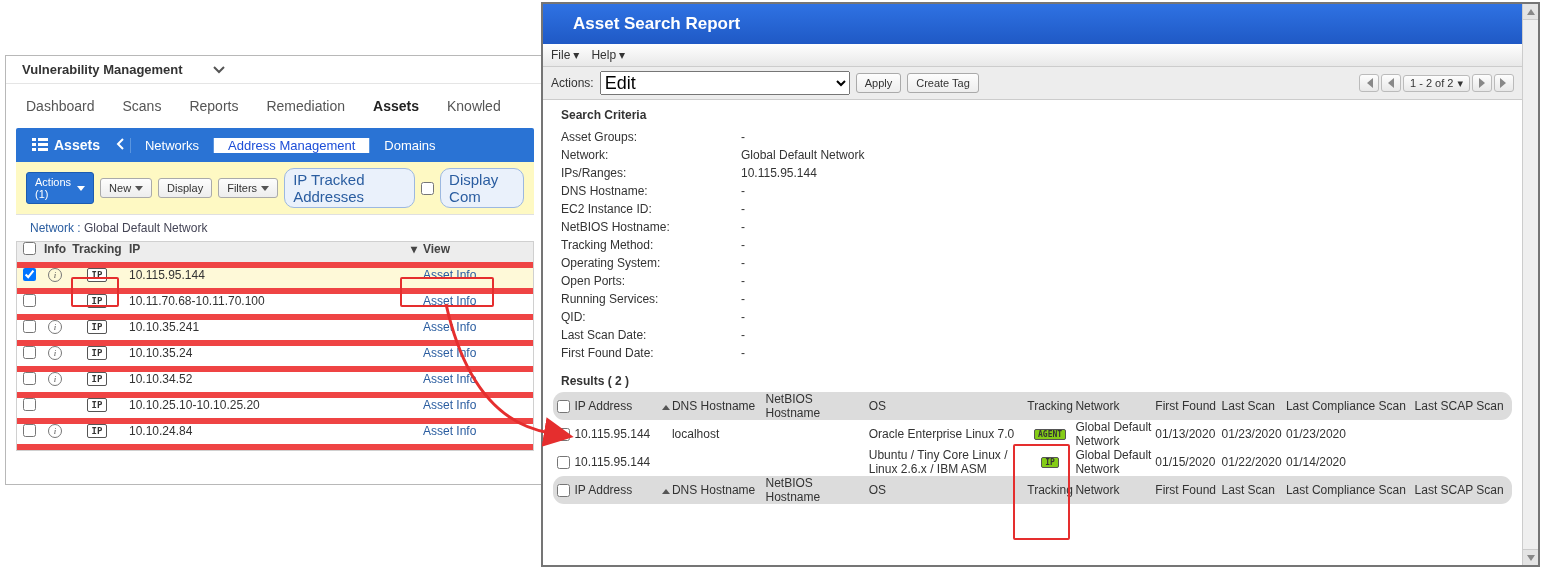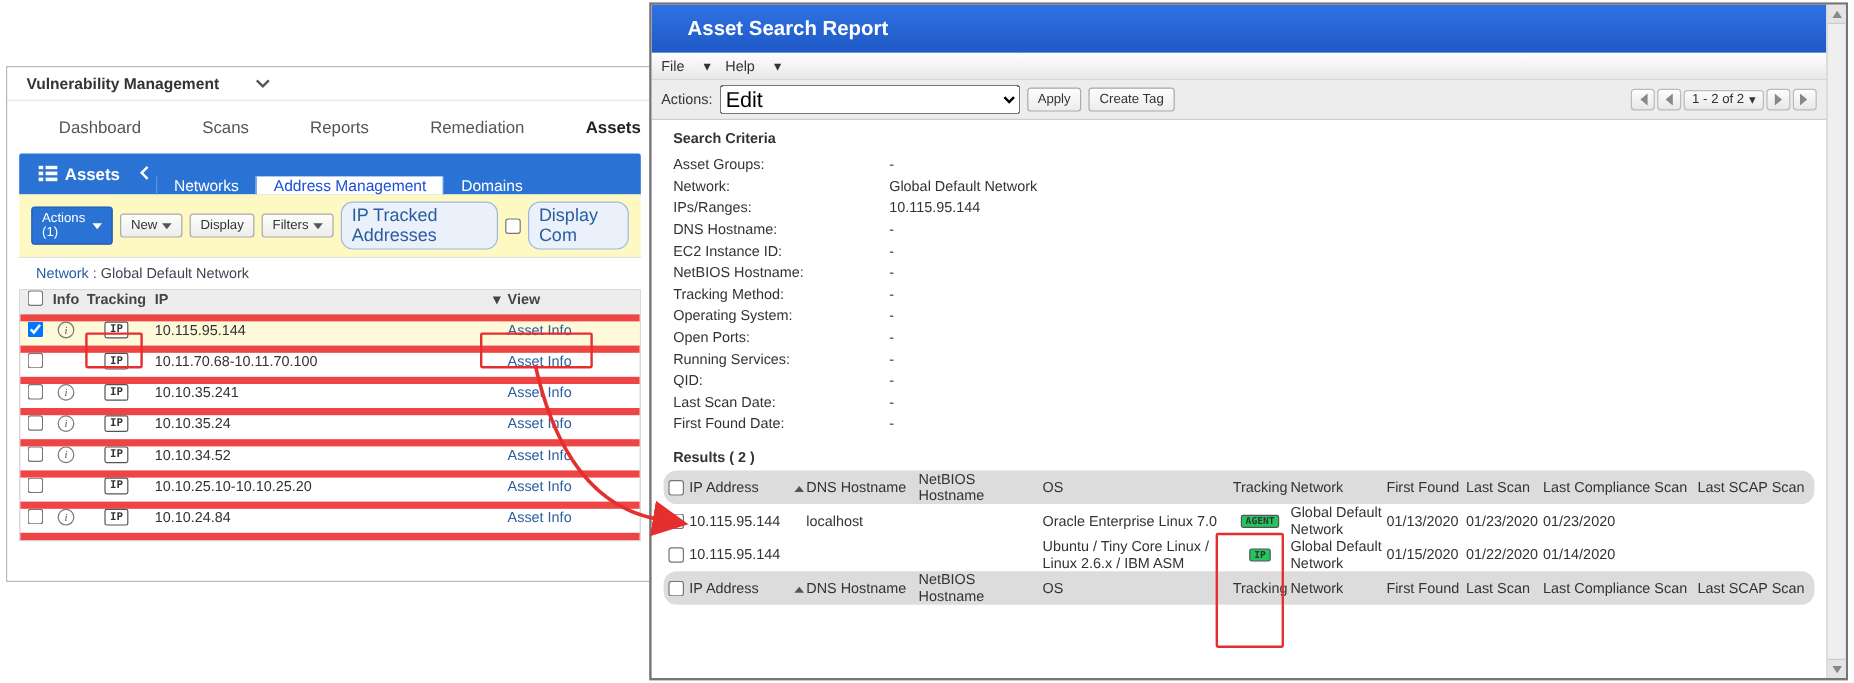--- a/index.html
+++ b/index.html
@@ -5,28 +5,28 @@
   * { box-sizing: border-box; margin: 0; padding: 0; }
   body { font-family: Arial, Helvetica, sans-serif; font-size: 12px; color: #333; background: #fff; position: relative; width: 1545px; height: 569px; overflow: hidden; }
 
   
   .app-frame { position: absolute; top: 55px; left: 5px; width: 540px; height: 430px; border: 1px solid #b8b8b8; background: #fff; }
   .app-select { display: flex; align-items: center; padding: 4px 16px; height: 28px; border-bottom: 1px solid #e5e5e5; }
   .app-select-label { font-size: 13px; font-weight: bold; }
   .app-select-caret { margin-left: 30px; }
 
   .nav-tabs { display: flex; gap: 20px; padding: 8px 16px 0; align-items: flex-end; }
-  .nav-tab { font-size: 14px; padding: 6px 4px 8px; color: #555; cursor: pointer; margin-left: 23px; }
+  .nav-tab { font-size: 14px; padding: 6px 4px 8px; color: #555; cursor: pointer; }
   .nav-tab.active { font-weight: bold; color: #222; }
 
   .subnav-bar { display: flex; align-items: center; background: #2a73d4; margin: 6px 10px 0; height: 34px; padding: 0 6px; border-radius: 2px 2px 0 0; }
   .subnav-assets { display: flex; align-items: center; color: #fff; font-weight: bold; font-size: 14px; padding: 0 10px; gap: 6px; }
   .subnav-assets svg { fill: #fff; }
   .subnav-caret { color: #fff; margin: 0 6px; }
-  .subnav-tabs { display: flex; align-items: flex-end; height: 100%; }
+  .subnav-tabs { display: flex; align-items: center; height: 100%; }
   .subnav-tab { display: flex; align-items: center; padding: 0 14px; color: #fff; font-size: 13px; cursor: pointer; border-left: 1px solid #5a95df; }
   .subnav-tab.active { background: #fff; color: #1d4ed8; }
 
   .toolbar { display: flex; align-items: center; gap: 6px; padding: 6px 10px; background: #fef9c3; margin: 0 10px; border-bottom: 1px solid #e0e0e0; }
   .btn { display: inline-flex; align-items: center; padding: 3px 8px; border: 1px solid #aaa; border-radius: 3px; background: linear-gradient(#fdfdfd,#ededed); font-size: 11px; cursor: pointer; gap: 4px; }
   .btn.blue { background: #2a73d4; color: #fff; border-color: #1c5bb0; }
   .btn.blue .caret-down { border-top-color: #fff; }
   .pill { display: inline-flex; align-items: center; padding: 2px 8px; border: 1px solid #9cb8e0; border-radius: 10px; background: #eaf1fb; font-size: 15px; cursor: pointer; color: #2a5da0; }
   .caret-down { width: 0; height: 0; border-left: 4px solid transparent; border-right: 4px solid transparent; border-top: 5px solid #555; }
   .checkbox { width: 13px; height: 13px; }
@@ -48,21 +48,21 @@
   .info-icon { width: 14px; height:14px; border:1px solid #777; border-radius:50%; display:flex; align-items:center; justify-content:center; font-size:9px; font-style: italic; font-family: serif; color:#555; }
 
   
   .hl { position:absolute; border:2px solid #e52e2e; border-radius:2px; pointer-events:none; }
 
   
   .report-frame { position:absolute; top:2px; left:541px; width:999px; height:565px; border:2px solid #757575; background:#fff; display:flex; }
   .report-inner { flex:1; display:flex; flex-direction:column; overflow:hidden; }
   .report-title { background: linear-gradient(#2f72e3,#1f59c5); color:#fff; font-weight:bold; font-size:17px; padding:10px 30px; }
   .report-menu { background: linear-gradient(#fefefe,#e8e8e8); border-bottom:1px solid #ccc; padding:4px 8px; display:flex; gap:12px; font-size:12px; }
-  .report-menu-item { display:flex; align-items:center; gap:16px; cursor:pointer; }
+  .report-menu-item { display:flex; align-items:center; gap:3px; cursor:pointer; }
   .actions-bar { background:#ededed; border-bottom:1px solid #ccc; padding:4px 8px; display:flex; align-items:center; gap:6px; }
   .actions-bar select { font-size:18px; width:250px; }
   .pager { margin-left:auto; display:flex; align-items:center; gap:2px; }
   .pager-btn { width:20px; height:18px; border:1px solid #bbb; border-radius:3px; background:linear-gradient(#fdfdfd,#e8e8e8); display:flex; align-items:center; justify-content:center; cursor:pointer; }
   .pager-btn svg { fill:#888; }
   .pager-range { border:1px solid #bbb; border-radius:3px; background:linear-gradient(#fdfdfd,#e8e8e8); padding:1px 6px; display:flex; align-items:center; gap:4px; font-size:11px; }
 
   .criteria { padding: 8px 18px 4px; }
   .criteria h4 { font-size:12px; margin-bottom:6px; }
   .crit-row { display:flex; padding:2px 0; font-size:12px; color:#333; }
@@ -79,21 +79,21 @@
   .rc-sort { width:10px; }
   .rc-dns { width:96px; }
   .rc-nb { width:106px; }
   .rc-os { width:160px; }
   .rc-track { width:52px; display:flex; justify-content:center; }
   .rc-net { width:82px; }
   .rc-ff { width:68px; }
   .rc-ls { width:66px; }
   .rc-lcs { width:132px; }
   .rc-lss { width:100px; }
-  .track-badge { display:inline-block; border:1px solid #555; border-radius:2px; font-size:8px; font-weight:bold; padding:0 3px; font-family: monospace; background:#22c55e; }
+  .track-badge { display:inline-block; border:1px solid #555; border-radius:2px; font-size:8px; font-weight:bold; padding:0 3px; font-family: monospace; background:#84cc16; }
   .sort-caret { width:0; height:0; border-left:4px solid transparent; border-right:4px solid transparent; border-bottom:5px solid #555; display:inline-block; }
 
   .report-scroll { width:16px; background:#efefef; border-left:1px solid #ccc; position:relative; }
   .scroll-up, .scroll-down { height:16px; display:flex; align-items:center; justify-content:center; background:#e4e4e4; }
   .scroll-up { border-bottom:1px solid #ccc; }
   .scroll-down { position:absolute; bottom:0; width:100%; border-top:1px solid #ccc; }
 </style>
 </head>
 <body>
 

